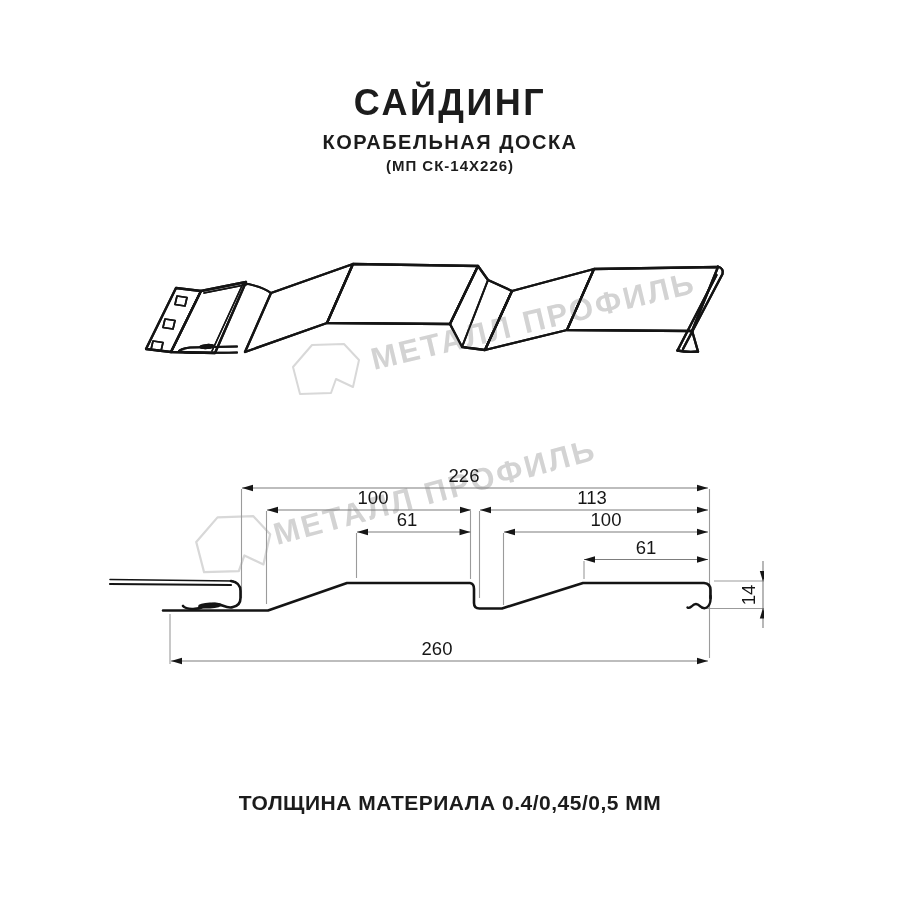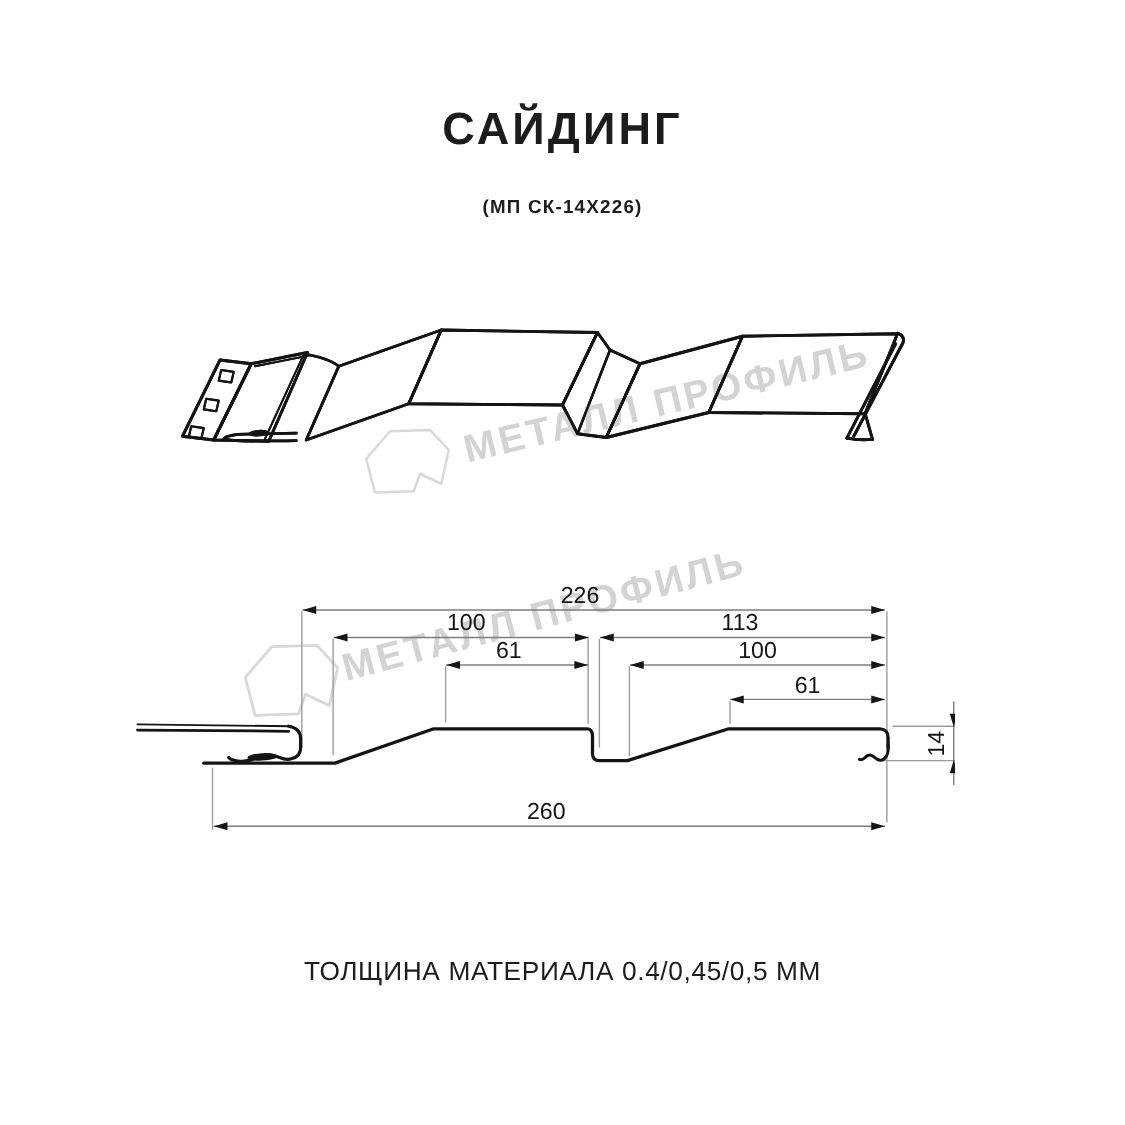--- a/index.html
+++ b/index.html
@@ -2,34 +2,35 @@
 <html><head>
 <meta charset="utf-8">
 <style>
   html,body{margin:0;padding:0;background:#ffffff;}
   #page{position:relative;width:764px;height:900px;background:#ffffff;overflow:hidden;
         font-family:"Liberation Sans",sans-serif;color:#1c1c1c;}
   .txt{position:absolute;left:0;width:900px;text-align:center;white-space:nowrap;}
   #title{top:82px;font-size:36px;font-weight:800;letter-spacing:2.5px;}
   #subtitle{top:131px;font-size:20px;font-weight:700;letter-spacing:1.5px;}
   #code{top:157px;font-size:15px;font-weight:600;letter-spacing:1px;}
-  #footer-note{top:766px;font-size:21px;font-weight:400;letter-spacing:.5px;}
+  #footer-note{top:791px;font-size:21px;font-weight:700;letter-spacing:.5px;}
   svg{position:absolute;top:0;left:0;}
   svg text.dim{font-family:"Liberation Sans",sans-serif;font-size:18.5px;fill:#161616;}
   svg text.wm{font-family:"Liberation Sans",sans-serif;font-weight:700;font-size:31px;
               fill:#d3d3d3;letter-spacing:2.5px;}
   .iso-base{fill:#ffffff;stroke:#141414;}
   .iso-top{fill:none;stroke:#141414;}
 </style>
 </head>
 <body>
 
 <div id="page">
 
   <div class="txt" id="title">САЙДИНГ</div>
+  <div class="txt" id="subtitle">КОРАБЕЛЬНАЯ ДОСКА</div>
   <div class="txt" id="code">(МП СК-14Х226)</div>
 
   <svg width="900" height="900" viewBox="0 0 900 900">
     <defs>
 
       <g id="iso3d" stroke-linejoin="round" stroke-linecap="round">
 
         <path stroke-width="2.3" d="M146,349 L176,288 L201,291 L171,352 Z"></path>
         <path stroke-width="1.7" fill="none" d="M177,296 L187,297.5 L185,306 L175,304.5 Z
                  M165,319 L175,320.5 L173,329 L163,327.5 Z

